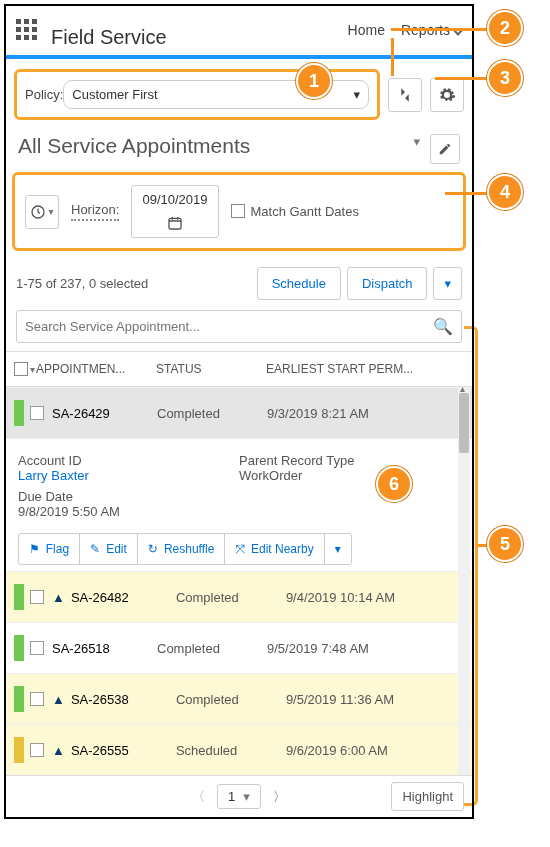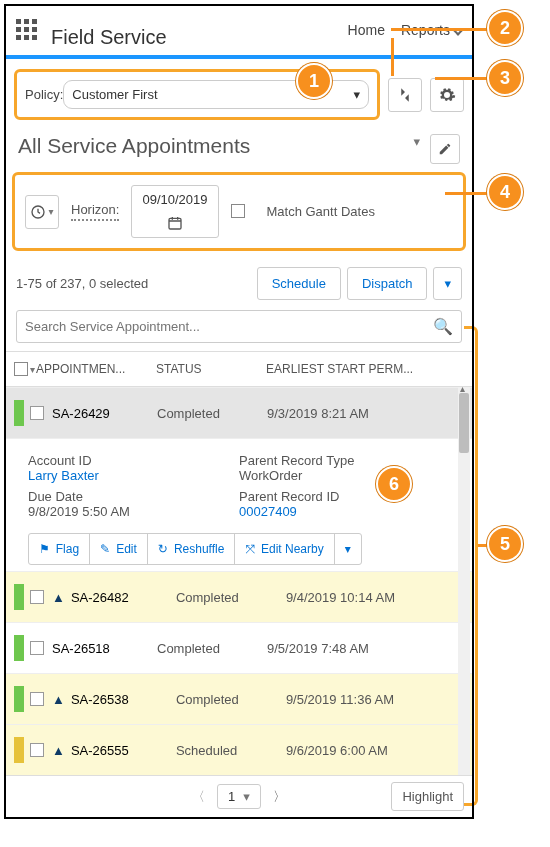--- a/index.html
+++ b/index.html
@@ -53,21 +53,21 @@
   .row.sel { background:#e5e5e5; }
   .mark { width:10px; height:26px; margin-right:6px; }
   .mark.green { background:#6ec74e; }
   .mark.gold { background:#e6c23a; }
   .row .cb { width:14px; height:14px; border:1px solid #999; background:#fff; margin-right:8px; }
   .warn { color:#0f3b66; margin-right:6px; }
   .c-appt { width:105px; color:#000000; }
   .c-status { width:110px; color:#555; }
   .c-start { flex:1; color:#555; }
 
-  .expanded { background:#fff; border-top:1px solid #eee; padding:14px 22px 6px; }
+  .expanded { background:#fff; border-top:1px solid #eee; padding:14px 12px 6px; }
   .exp-grid { display:grid; grid-template-columns:1fr 1fr; row-gap:6px; }
   .exp-label { color:#555; }
   .exp-link { color:#0070d2; cursor:pointer; }
   .exp-val { color:#555; }
   .action-bar { display:flex; gap:0; margin-top:14px; border:1px solid #ccc; border-radius:3px; width:max-content; }
   .act { padding:8px 10px; display:flex; align-items:center; gap:6px; color:#0070d2; cursor:pointer; border-right:1px solid #ccc; font-size:12px; }
   .act:last-child { border-right:none; }
 
   .scrollbar { position:absolute; right:2px; top:0; bottom:0; width:12px; background:#f0f0f0; }
   .scroll-thumb { position:absolute; left:1px; right:1px; top:6px; height:60px; background:#bdbdbd; border-radius:2px; }
@@ -170,21 +170,21 @@
       <span style="margin-left:2px;color:#777;font-size:10px;">▾</span>
     </div>
     <span class="horizon-label">Horizon:</span>
     <div class="date-input">
       <span>09/10/2019</span>
       <svg width="16" height="16" viewBox="0 0 24 24">
           <rect x="3" y="5" width="18" height="16" rx="2" fill="none" stroke="#555" stroke-width="2"></rect>
           <path d="M3 9h18M8 3v4M16 3v4" stroke="#555" stroke-width="2"></path>
         </svg>
     </div>
-    <label style="display:flex;align-items:flex-start;gap:22px;cursor:pointer;">
+    <label style="display:flex;align-items:flex-start;gap:6px;cursor:pointer;">
       <span class="chk"></span>
       <span style="color:#555;">Match Gantt Dates</span>
     </label>
   </div>
 
   <div class="count-row">
     <span class="count-txt">1-75 of 237, 0 selected</span>
     <div class="btn">Schedule</div>
     <div class="btn">Dispatch</div>
     <div class="btn caretonly">▾</div>
@@ -223,24 +223,20 @@
           <div class="exp-label">Account ID</div>
           <div class="exp-link">Larry Baxter</div>
         </div>
         <div>
           <div class="exp-label">Parent Record Type</div>
           <div class="exp-val">WorkOrder</div>
         </div>
         <div>
           <div class="exp-label">Due Date</div>
           <div class="exp-val">9/8/2019 5:50 AM</div>
-        </div>
-        <div>
-          <div class="exp-label">Parent Record ID</div>
-          <div class="exp-link">00027409</div>
         </div>
       </div>
       <div class="action-bar">
         <div class="act">
             <span>⚑</span>
             <span>Flag</span>
           </div>
         <div class="act">
             <span>✎</span>
             <span>Edit</span>

